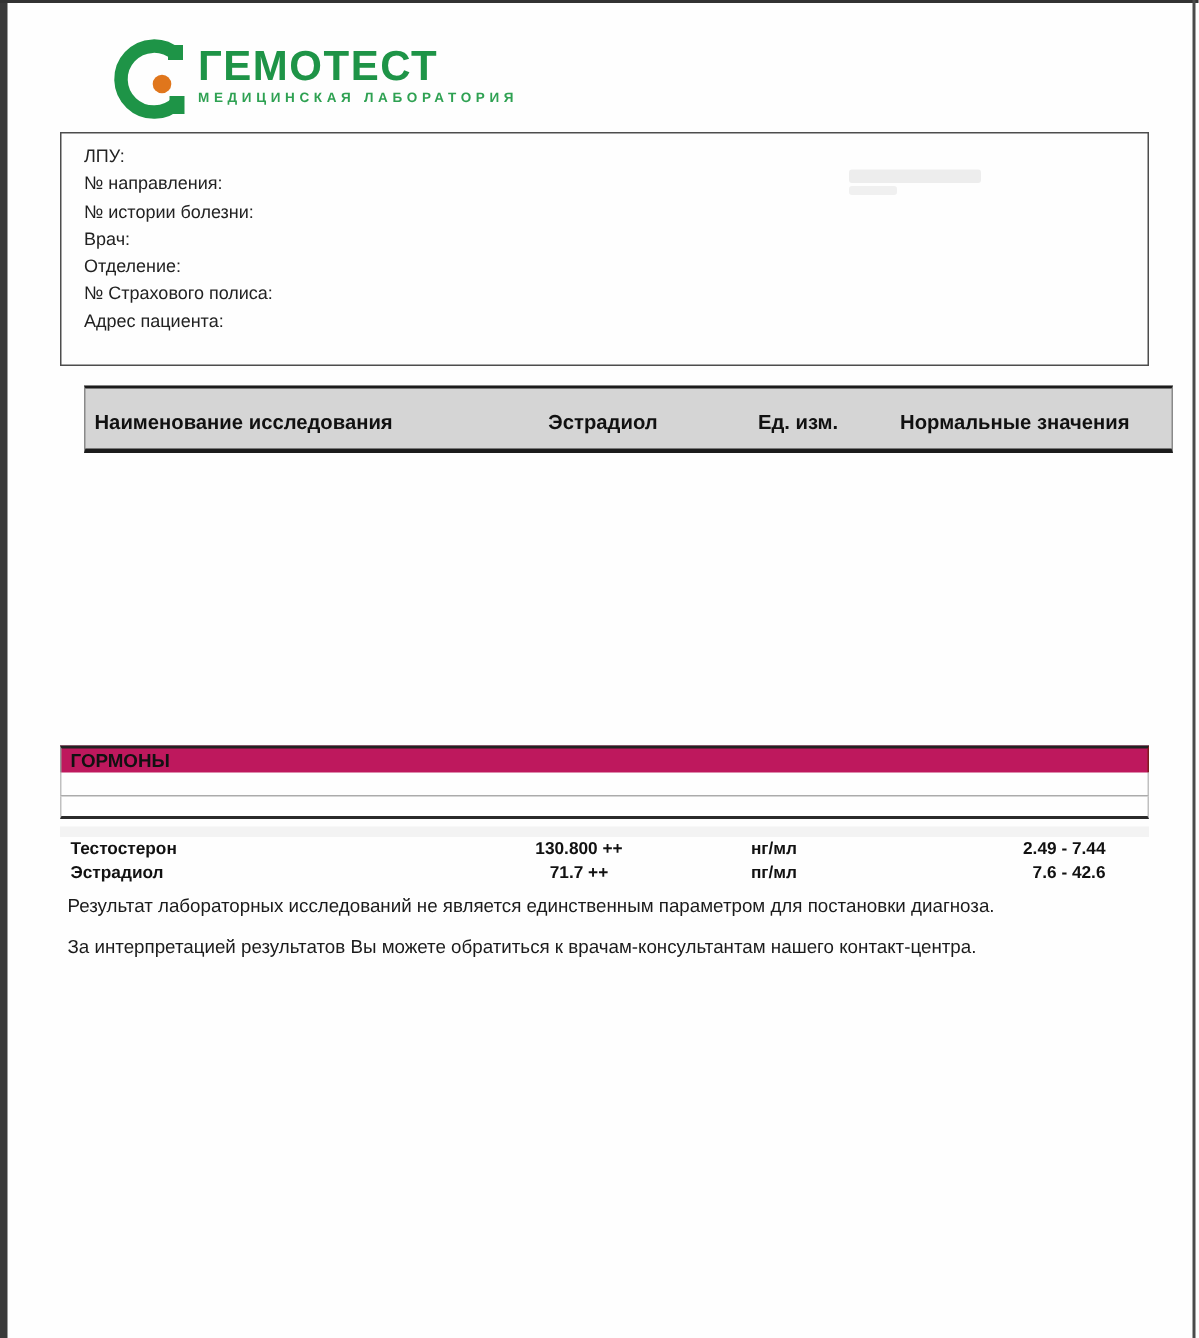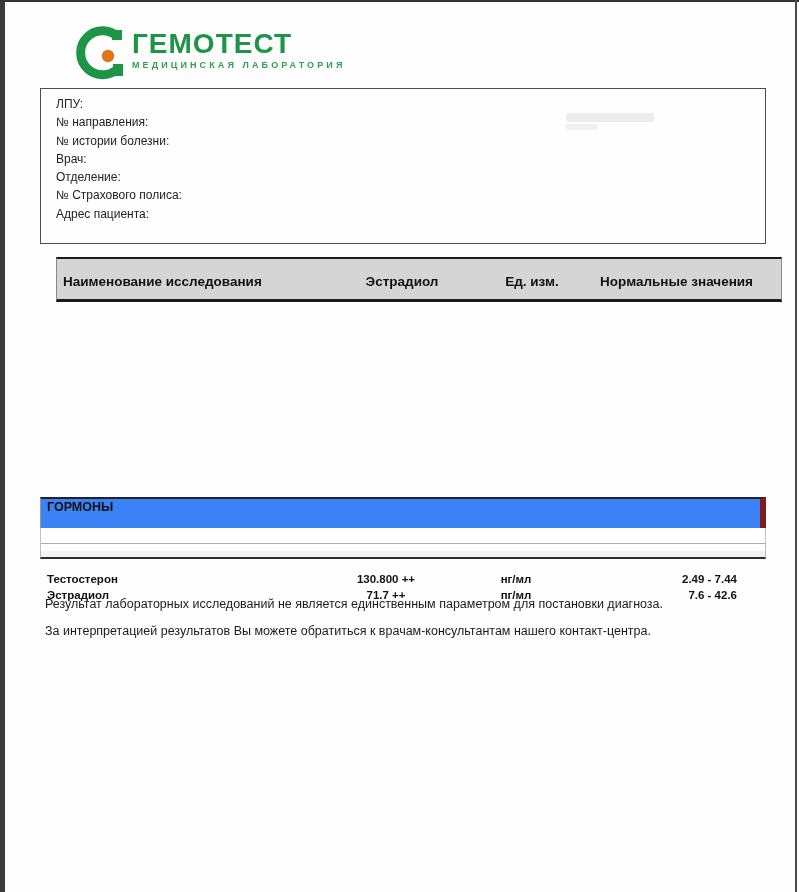--- a/index.html
+++ b/index.html
@@ -53,23 +53,23 @@
 
   
   .c-name   { left:6px; }
   .c-result { left:280px; width:130px; text-align:center; }
   .c-unit   { left:410px; width:130px; text-align:center; }
   .c-normal { left:536px; width:160px; text-align:right; }
 
   
   .section { position:absolute; left:40px; top:497px; width:726px; }
   .section-bar {
-    position:relative; height:31px; background:#3b82f6;
+    position:relative; height:18px; background:#be185d;
     border-top:2px solid #222;
-    border-left:1px solid #999; border-right:6px solid #7f1d1d;
+    border-left:1px solid #999; border-right:1px solid #7f1d1d;
   }
   .section-bar .title { position:absolute; left:6px; top:1px; font-size:12.5px; font-weight:700; color:#111; }
   .t-row {
     position:relative; height:16px;
     border-left:1px solid #c0c0c0; border-right:1px solid #c0c0c0;
   }
   .t-row.sep   { border-bottom:1px solid #ababab; }
   .t-row.last  { height:15px; border-bottom:2px solid #2a2a2a; }
   .t-row .cell { position:absolute; top:1px; font-size:11.5px; font-weight:700; color:#111; white-space:nowrap;margin-top:44px; }
   .after-smudge {

